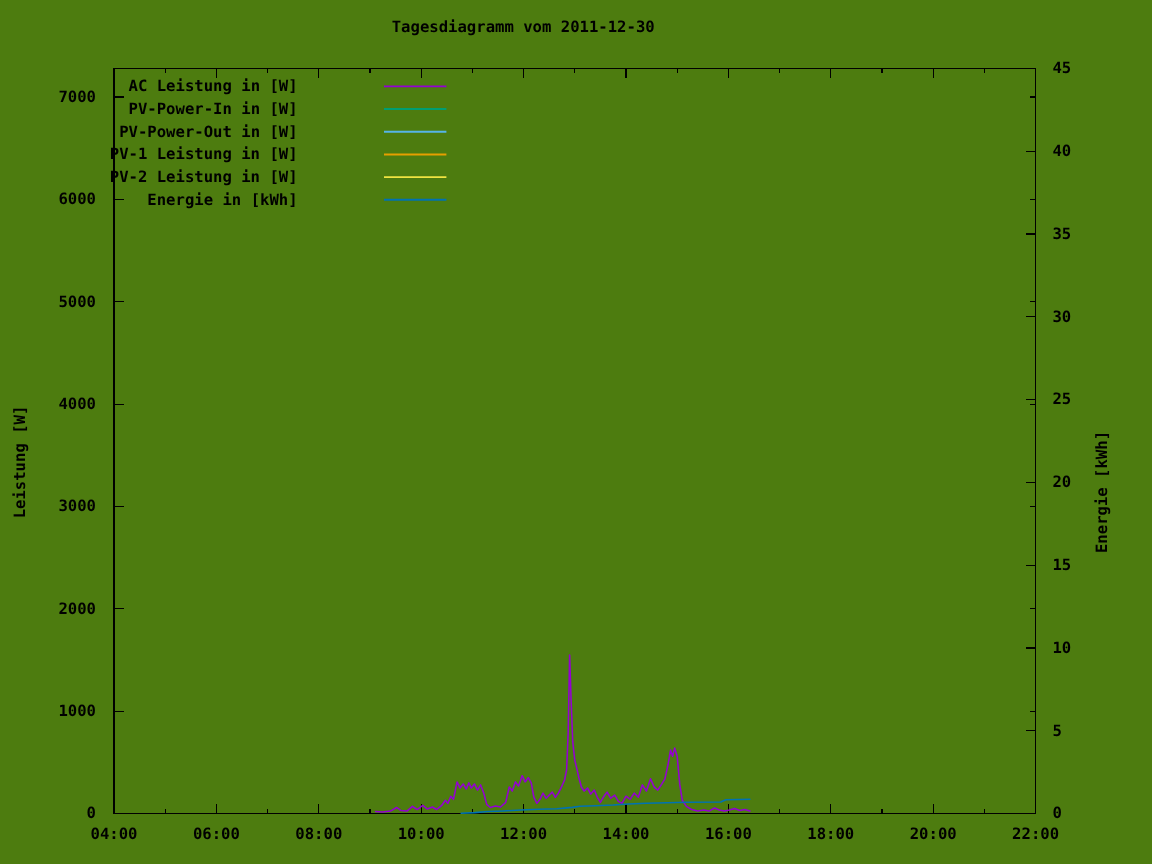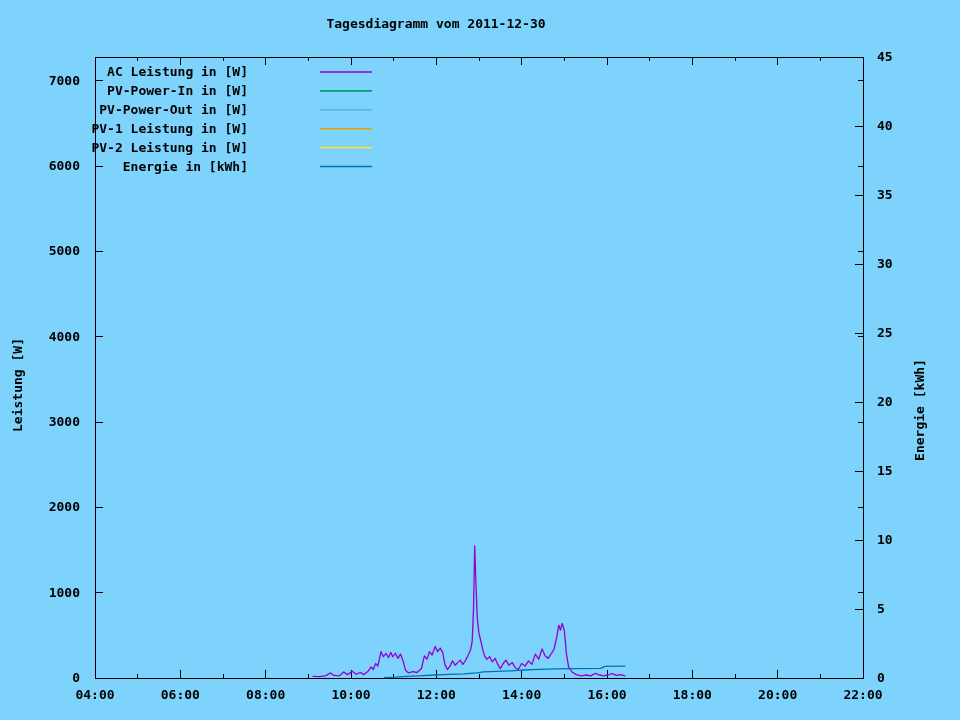--- a/index.html
+++ b/index.html
@@ -1,16 +1,16 @@
 <!DOCTYPE html>
 <html><head>
 <meta charset="utf-8">
 <style>
   html,body{margin:0;padding:0;background:#fff;}
-  .canvas{position:relative;width:960px;height:720px;background:#7dd3fc;overflow:hidden;
+  .canvas{position:relative;width:960px;height:720px;background:#4d7c0f;overflow:hidden;
           font-family:"DejaVu Sans Mono","Liberation Mono",monospace;font-weight:bold;color:#000;}
   .chart-title{position:absolute;top:16px;left:0;width:872px;text-align:center;
                font-size:13px;letter-spacing:0px;}
   .ylabel{position:absolute;white-space:nowrap;font-size:13px;
           transform:translate(-50%,-50%) rotate(-90deg);}
   .ylabel.left{left:17px;top:385px;}
   .ylabel.right{left:919px;top:410px;}
   svg{position:absolute;left:0;top:0;}
   svg text{font-family:"DejaVu Sans Mono","Liberation Mono",monospace;font-weight:bold;
            font-size:13px;fill:#000;}

